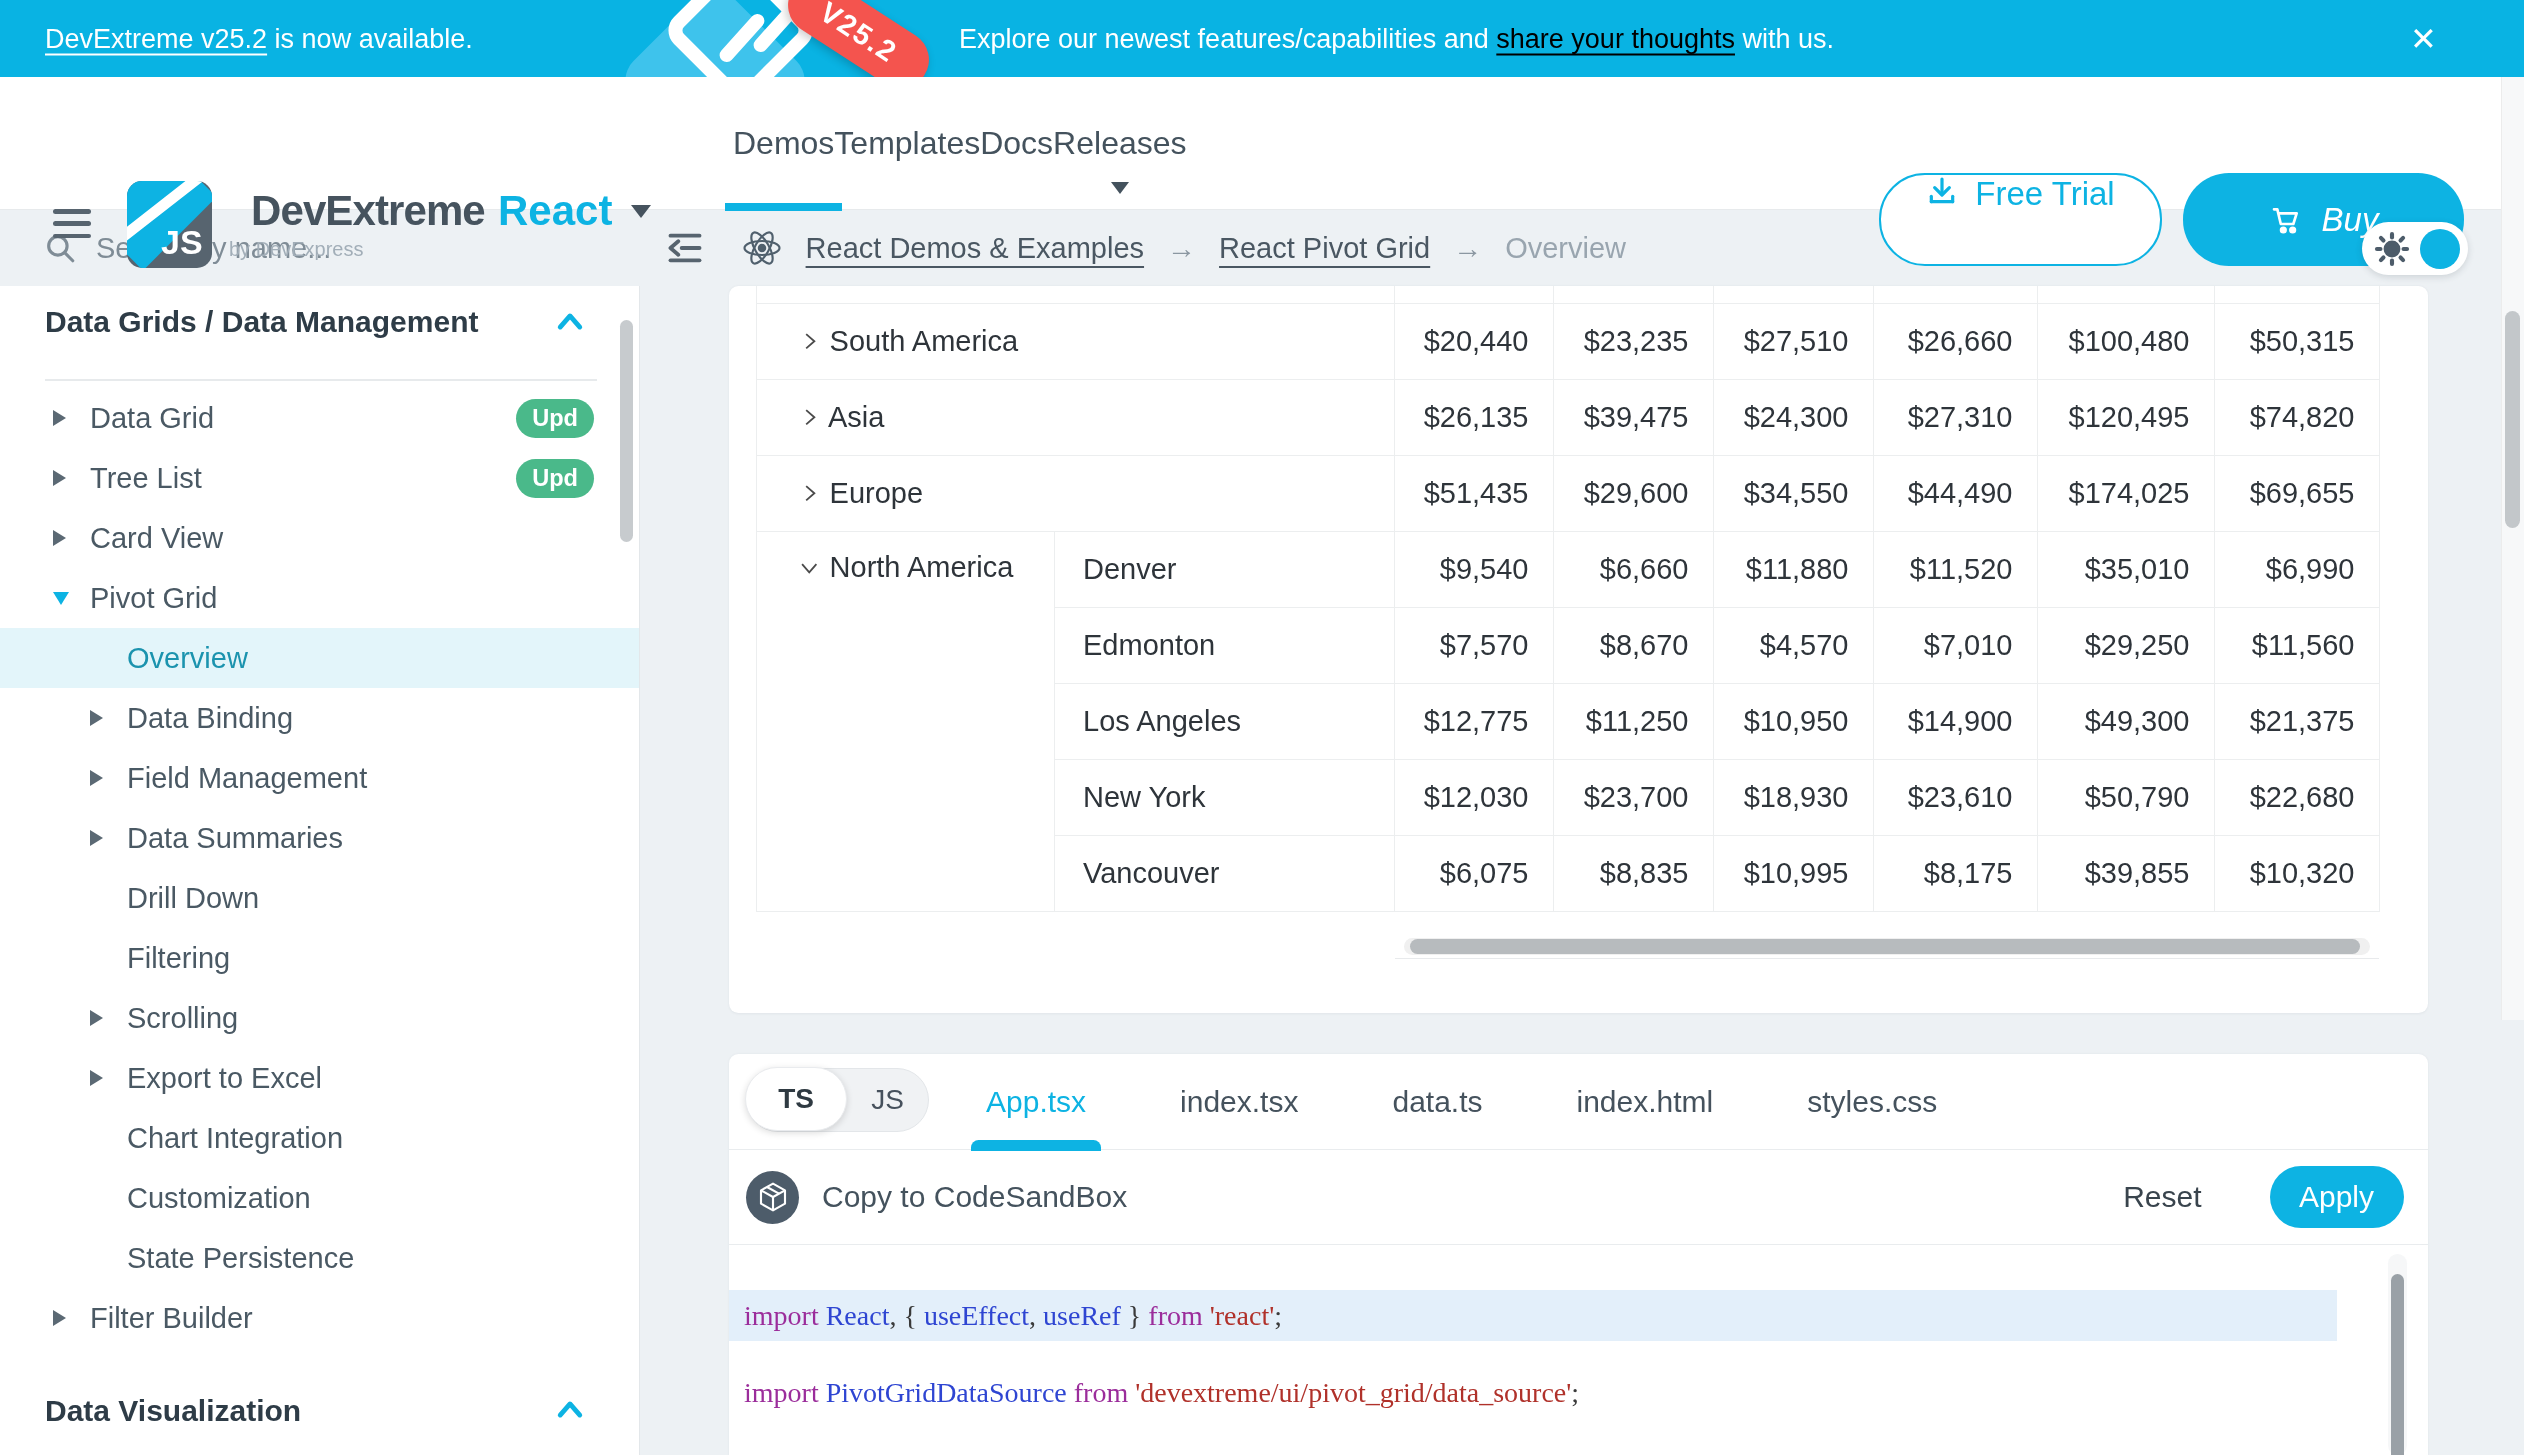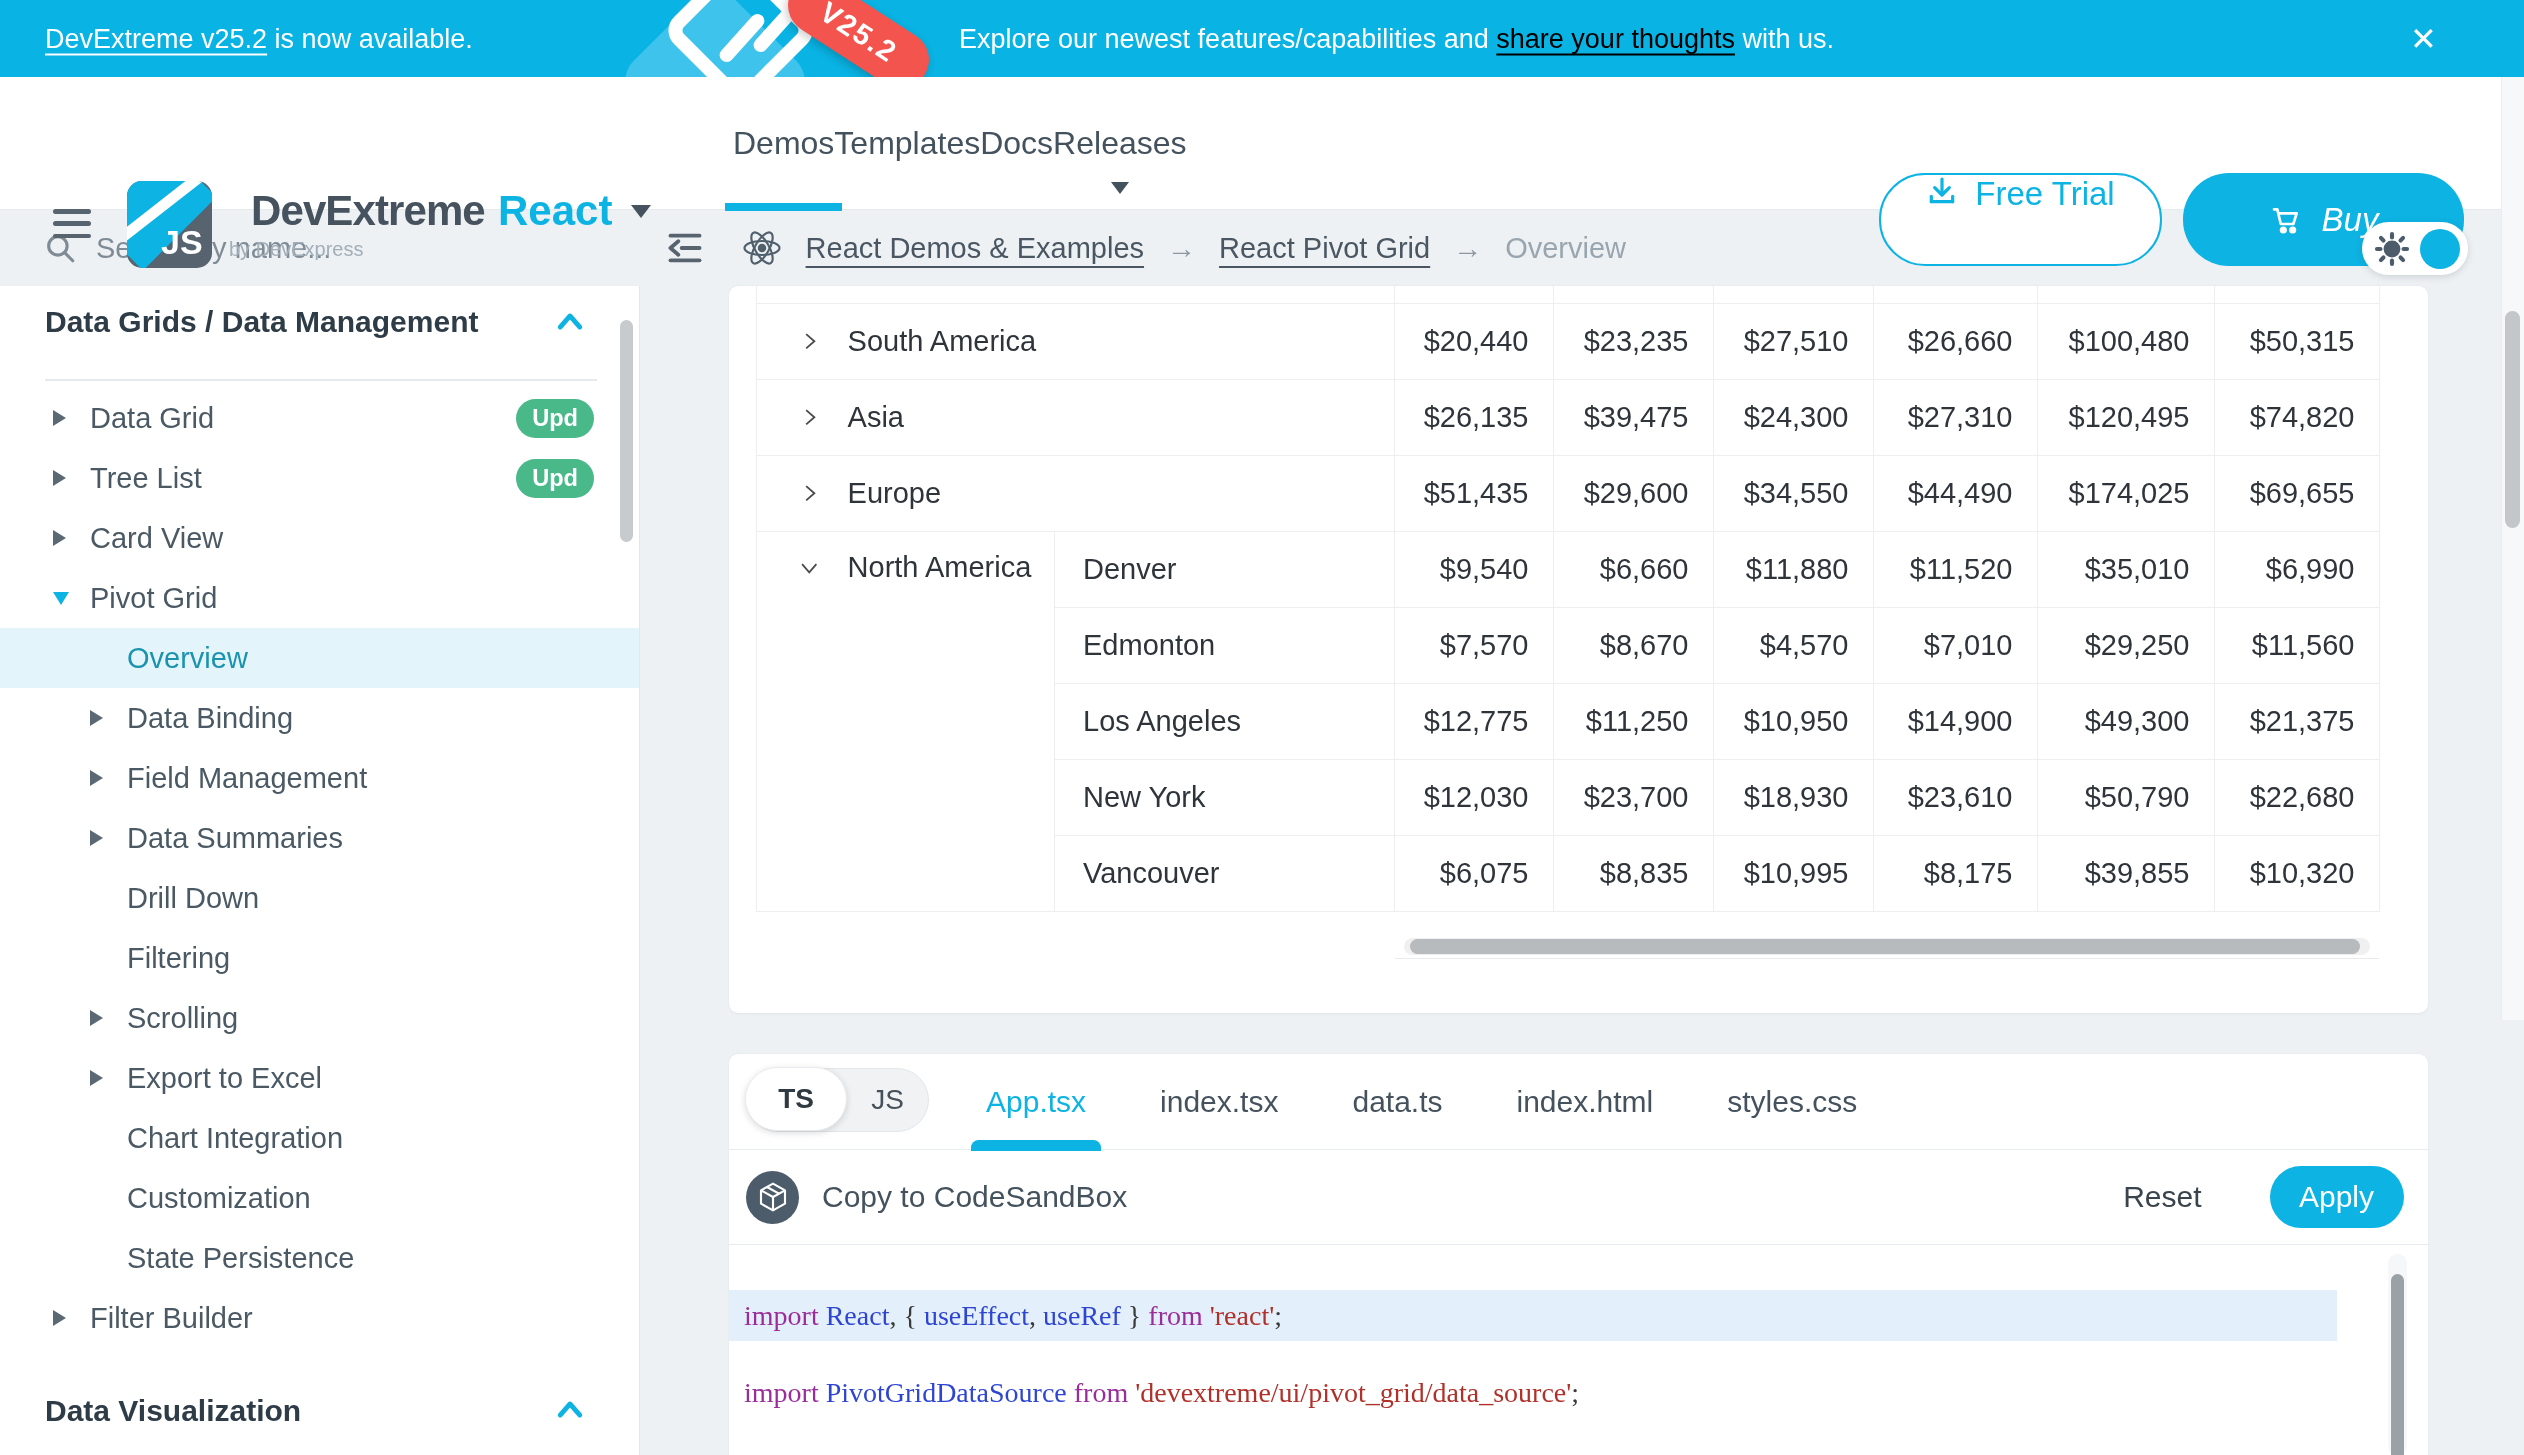--- a/index.html
+++ b/index.html
@@ -77,36 +77,36 @@
 
   
   .content { flex:1; background:#edf1f4; position:relative; }
   .demo-card { position:absolute; left:89px; top:0; width:1699px; height:727px; background:#fff; border-radius:9.4px; box-shadow:0 0.9px 2.8px rgba(40,50,60,.06); }
   .pivot { position:absolute; left:27px; top:0; }
   table.pivot-table { border-collapse:collapse; table-layout:fixed; width:1622px; font-size:29px; color:#2e343a; }
   .pivot-table td { border:1.9px solid #eceeef; }
   .pivot-table tr.stub td { height:17px; border-top:none; }
   .pivot-table tr.row td { height:76px; }
   td.rh { text-align:left; padding-left:40px; }
-  td.rh .lbl { margin-left:18px; }
+  td.rh .lbl { margin-left:0; }
   td.region-span { vertical-align:top; padding-top:19px; }
   td.city { padding-left:28px; }
   td.val { text-align:right; padding-right:24.5px; }
   .chev-cell { display:inline-flex; vertical-align:middle; margin-top:-3.8px; }
   .h-scroll { position:absolute; left:666px; top:648px; width:984px; height:24.5px; border-bottom:1.9px solid #e8eaec; }
   .h-track { position:absolute; left:9.4px; right:9.4px; top:3.8px; height:17px; background:#f0f0f0; border-radius:8.5px; }
   .h-thumb { position:absolute; left:5.7px; right:9.4px; top:0.9px; height:15px; background:#b7bbbe; border-radius:7.6px; }
 
   
   .code-card { position:absolute; left:89px; top:768px; width:1699px; height:401px; background:#fff; border-radius:9.4px 9.4px 0 0; box-shadow:0 0.9px 2.8px rgba(40,50,60,.06); }
   .tabs-row { height:96px; position:relative; border-bottom:1.9px solid #e9ecee; display:flex; align-items:center; }
   .lang-toggle { position:absolute; left:17px; top:14px; width:183px; height:64px; background:#f0f2f4; border:1.9px solid #e3e6e9; border-radius:33px; display:flex; align-items:center; cursor:pointer; }
   .lang-ts { width:102px; height:64px; margin:-1.9px 0 0 -1.9px; background:#fff; border:1.9px solid #e9ebee; border-radius:33px; box-shadow:0 1.9px 7.6px rgba(0,0,0,.14); display:flex; align-items:center; justify-content:center; font-weight:700; font-size:28px; color:#2f3a42; }
   .lang-js { flex:1; text-align:center; font-size:28px; color:#46515c; }
-  .tabs { margin-left:257px; display:flex; gap:74px; font-size:30px; color:#45525d; height:100%; align-items:center; }
+  .tabs { margin-left:257px; display:flex; gap:94px; font-size:30px; color:#45525d; height:100%; align-items:center; }
   .tab { position:relative; height:100%; display:flex; align-items:center; cursor:pointer; }
   .tab.active { color:#0db3e3; }
   .tab.active::after { content:""; position:absolute; left:-15px; right:-15px; bottom:-1.9px; height:11.3px; background:#0db3e3; border-radius:7.6px 7.6px 0 0; }
   .sandbox-row { height:95px; border-bottom:1.9px solid #e9ecee; display:flex; align-items:center; padding:0 24.5px 0 17px; gap:23px; font-size:30px; color:#44525d; }
   .csb-icon { width:53px; height:53px; border-radius:50%; background:#4d5c6a; display:flex; align-items:center; justify-content:center; flex-shrink:0; cursor:pointer; }
   .sandbox-label { cursor:pointer; }
   .flex-spacer { flex:1; }
   .reset-btn { color:#39444d; margin-right:45px; cursor:pointer; }
   .apply-btn { width:134px; height:62px; border-radius:31px; background:#0db3e3; color:#fff; display:flex; align-items:center; justify-content:center; font-size:30px; cursor:pointer; }
   .code-area { position:relative; padding-top:19px; font-family:Liberation Serif, serif; font-size:28px; color:#3a3a3a; height:210px; overflow:hidden; }

